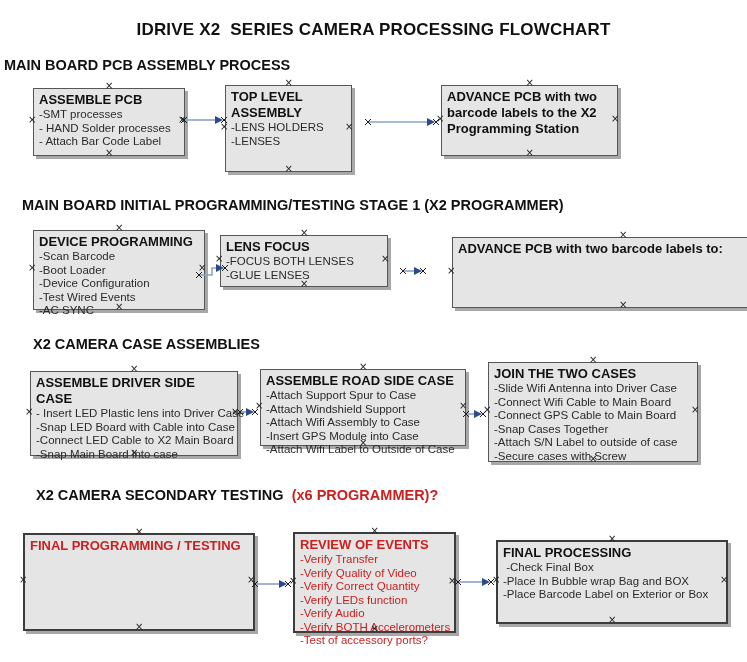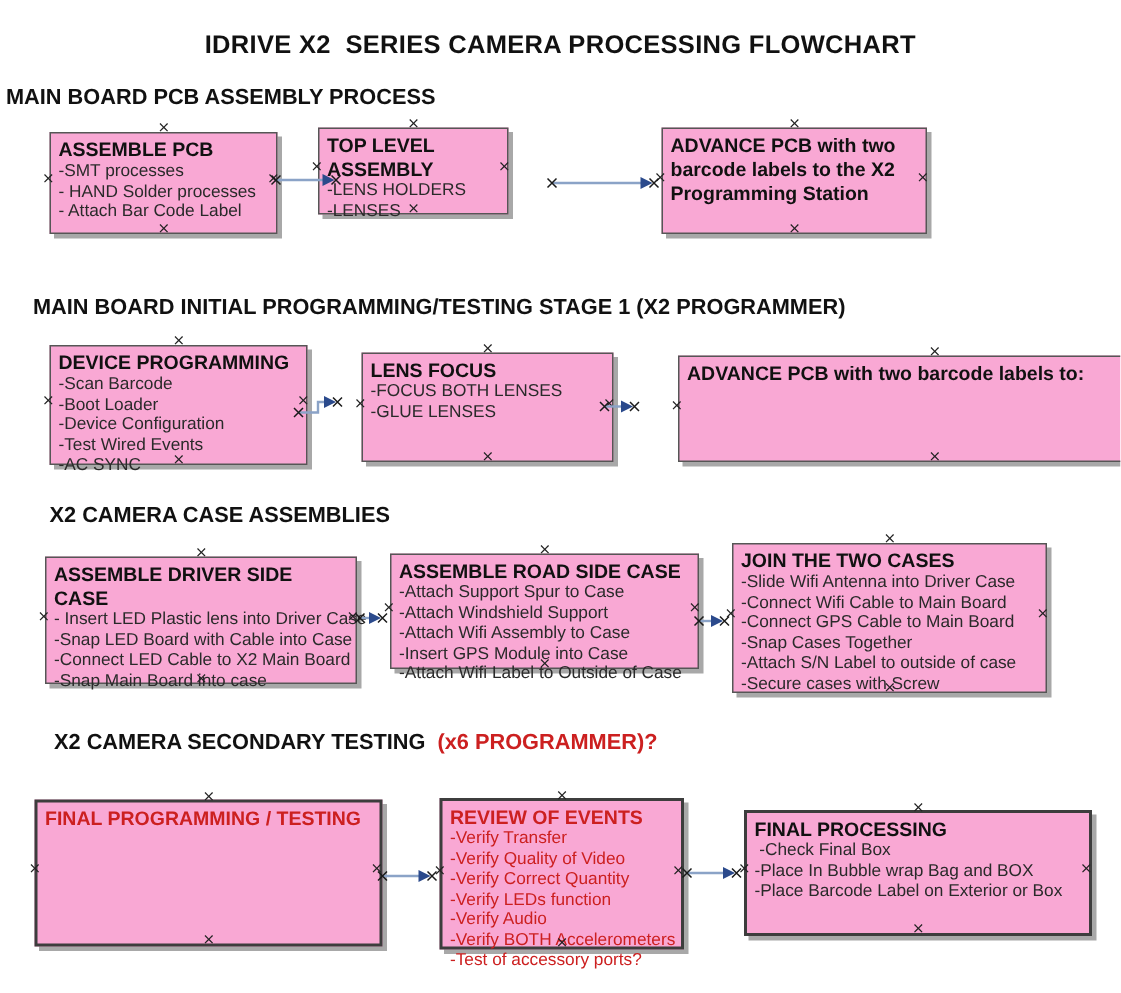--- a/index.html
+++ b/index.html
@@ -6,21 +6,21 @@
   .canvas{position:relative;width:747px;height:662px;background:#ffffff;
           font-family:"Liberation Sans",sans-serif;color:#1a1a1a;overflow:hidden;}
   .page-title{position:absolute;top:20px;left:0;width:747px;text-align:center;
               font-size:17px;font-weight:bold;letter-spacing:.2px;white-space:pre;color:#111;}
   .section-heading{position:absolute;font-size:14.5px;font-weight:bold;color:#111;white-space:pre;}
   .sh-1{left:4px;top:57px;}
   .sh-2{left:22px;top:197px;}
   .sh-3{left:33px;top:336px;}
   .sh-4{left:36px;top:487px;}
   .heading-red{color:#cc2020;white-space:pre;}
-  .box{position:absolute;background:#f9a8d4;border:1.5px solid #565656;
+  .box{position:absolute;background:#e5e5e5;border:1.5px solid #565656;
        box-shadow:3px 3px 0 #a8a8a8;padding:3px 5px 2px 5px;box-sizing:border-box;}
   .box.bold-border{border:2px solid #3d3d3d;}
   .box-title{font-size:13px;font-weight:bold;line-height:16px;color:#111;white-space:pre-wrap;}
   .box-line{font-size:11.5px;line-height:13.5px;color:#2a2a2a;white-space:pre;}
   .box.red .box-title,.box.red .box-line{color:#cc2020;}
   .handle{position:absolute;width:8px;height:8px;pointer-events:none;}
   .handle::after{content:"\00d7";position:absolute;left:0;top:-2px;font-size:10px;
                  line-height:10px;color:#222;font-family:"DejaVu Sans",sans-serif;}
   .h-top{top:-6px;left:50%;margin-left:-4px;}
   .h-bottom{bottom:-3px;left:50%;margin-left:-4px;}
@@ -48,21 +48,21 @@
     <div>
         <div class="box-line">-SMT processes</div>
         <div class="box-line">- HAND Solder processes</div>
         <div class="box-line">- Attach Bar Code Label</div>
       </div>
   <span class="handle h-top"></span>
       <span class="handle h-bottom"></span>
       <span class="handle h-left"></span>
       <span class="handle h-right"></span>
     </div>
-  <div class="box" style="left:212px;top:85px;width:127px;height:58px">
+  <div class="box" style="left:225px;top:85px;width:127px;height:87px">
     <div class="box-title">TOP LEVEL ASSEMBLY</div>
     <div>
         <div class="box-line">-LENS HOLDERS</div>
         <div class="box-line">-LENSES</div>
       </div>
   <span class="handle h-top"></span>
       <span class="handle h-bottom"></span>
       <span class="handle h-left"></span>
       <span class="handle h-right"></span>
     </div>
@@ -82,21 +82,21 @@
         <div class="box-line">-Boot Loader</div>
         <div class="box-line">-Device Configuration</div>
         <div class="box-line">-Test Wired Events</div>
         <div class="box-line">-AC SYNC</div>
       </div>
   <span class="handle h-top"></span>
       <span class="handle h-bottom"></span>
       <span class="handle h-left"></span>
       <span class="handle h-right"></span>
     </div>
-  <div class="box" style="left:241px;top:235px;width:168px;height:73px">
+  <div class="box" style="left:220px;top:235px;width:168px;height:52px">
     <div class="box-title">LENS FOCUS</div>
     <div>
         <div class="box-line">-FOCUS BOTH LENSES</div>
         <div class="box-line">-GLUE LENSES</div>
       </div>
   <span class="handle h-top"></span>
       <span class="handle h-bottom"></span>
       <span class="handle h-left"></span>
       <span class="handle h-right"></span>
     </div>

